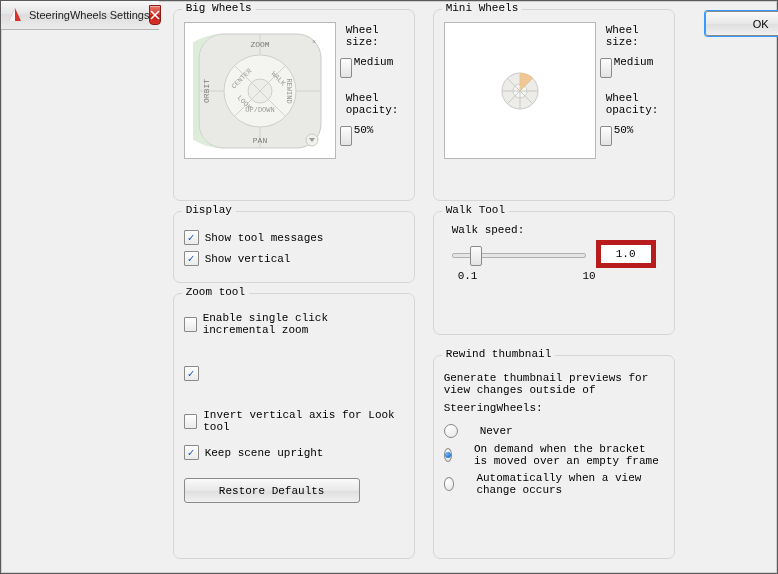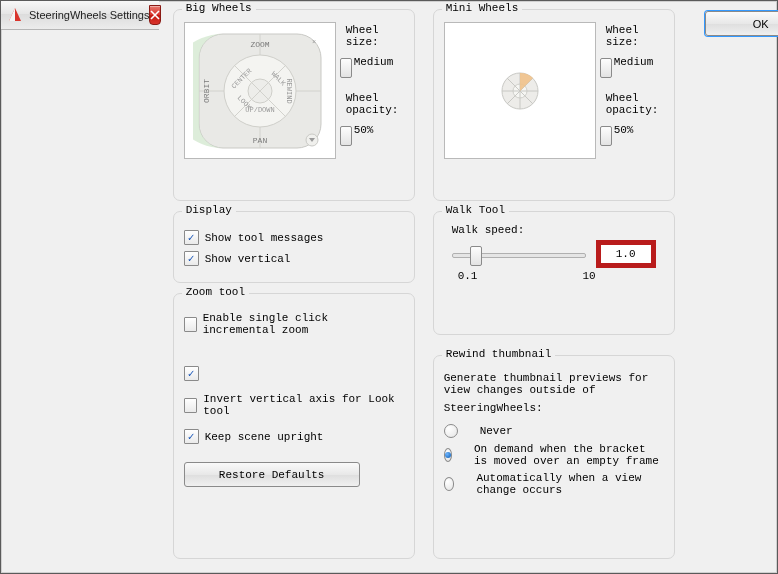--- a/index.html
+++ b/index.html
@@ -336,21 +336,21 @@
         <label class="chk">
           <span class="box"></span>
           <span>Enable single click incremental zoom</span>
         </label>
         <div style="height:18px;"></div>
         <label class="chk">
           <span class="box">
               <span class="tickmark">✓</span>
             </span>
         </label>
-        <label class="chk" style="margin-top:12px;">
+        <label class="chk" style="margin-top:28px;">
           <span class="box"></span>
           <span>Invert vertical axis for Look tool</span>
         </label>
         <label class="chk" style="margin-top:12px;">
           <span class="box">
               <span class="tickmark">✓</span>
             </span>
           <span>Keep scene upright</span>
         </label>
         <div style="margin-top:18px;">

